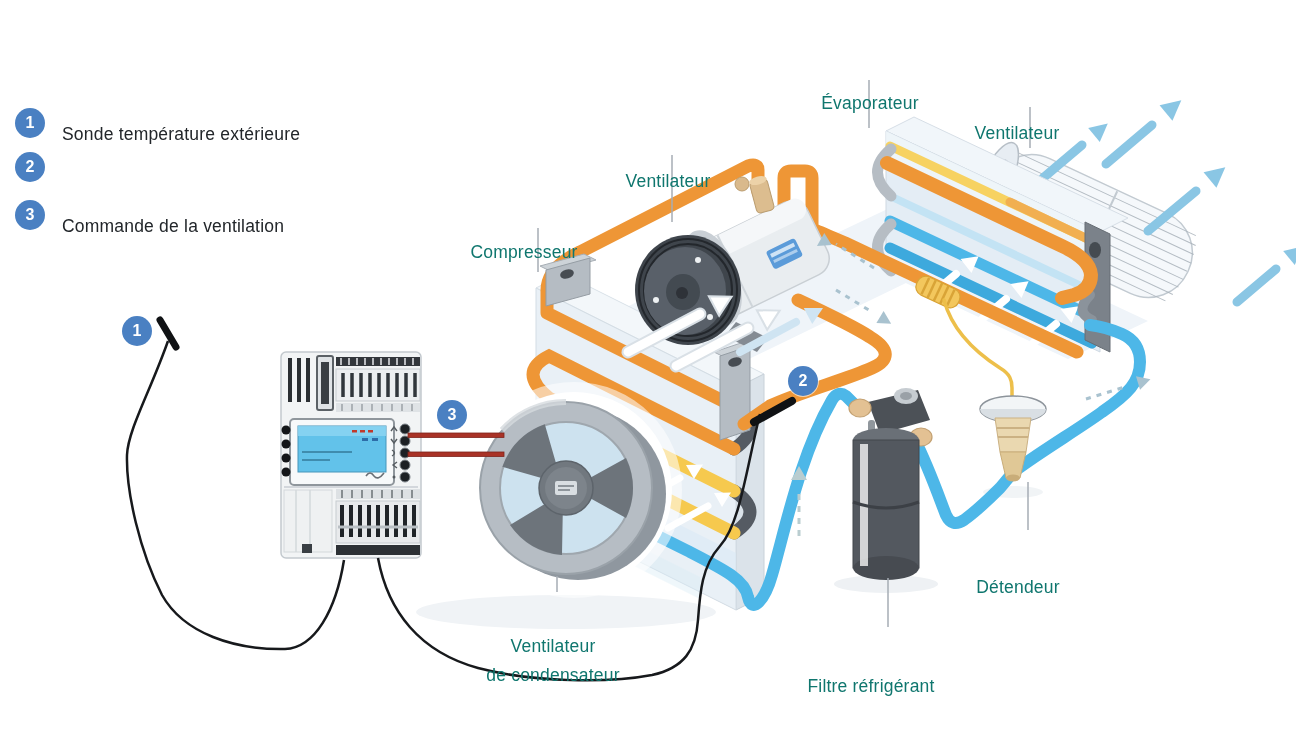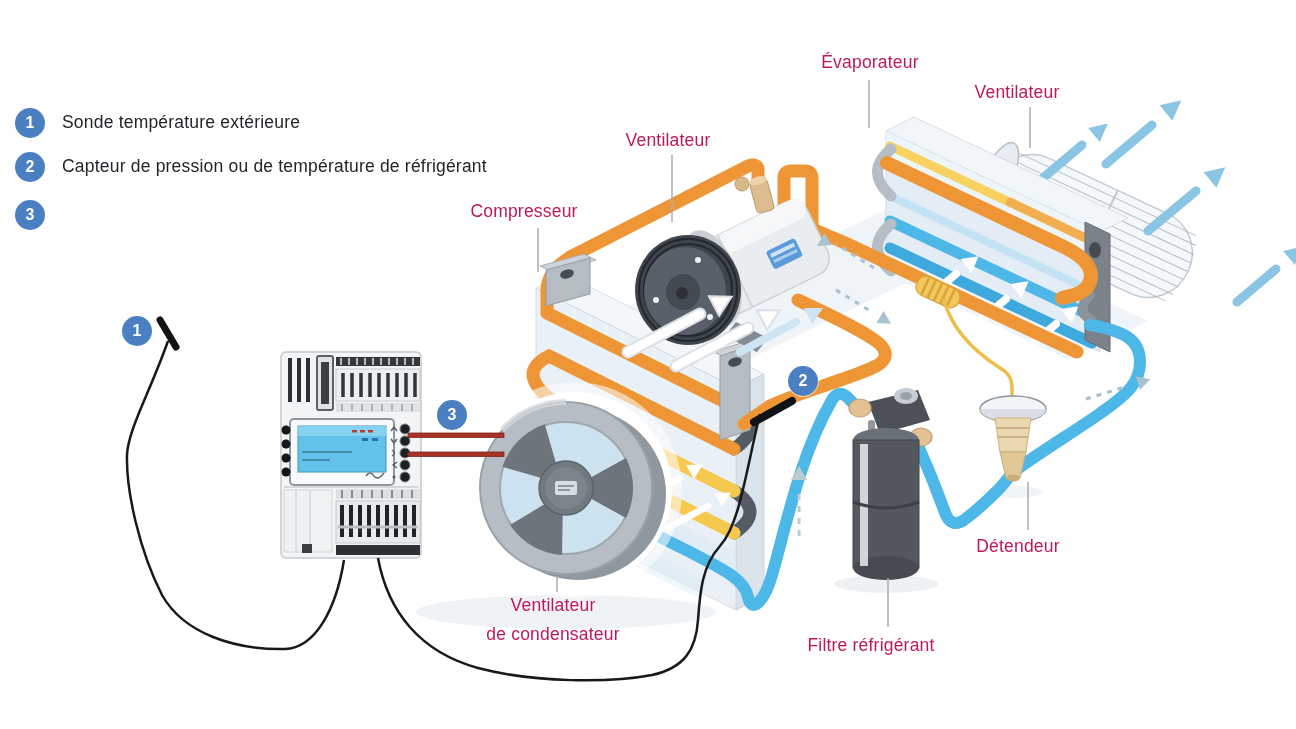--- a/index.html
+++ b/index.html
@@ -3,33 +3,33 @@
 <meta charset="utf-8">
 <style>
   html,body{margin:0;padding:0;background:#ffffff;}
   #stage{
     position:relative;width:1296px;height:729px;background:#ffffff;overflow:hidden;
     font-family:"Liberation Sans","DejaVu Sans",sans-serif;
   }
   #art{position:absolute;left:0;top:0;width:1296px;height:729px;}
   .label{
     position:absolute;transform:translate(-50%,-50%);
-    font-size:17.5px;color:#be185d;white-space:nowrap;letter-spacing:.2px;z-index:5;
+    font-size:17.5px;color:#0f766e;white-space:nowrap;letter-spacing:.2px;z-index:5;margin-top:41px;
   }
   .badge{
     position:absolute;transform:translate(-50%,-50%);
     width:30px;height:30px;border-radius:50%;
     background:#4a80c2;color:#ffffff;
     display:flex;align-items:center;justify-content:center;
     font-size:16px;font-weight:bold;z-index:6;
     box-shadow:0 0 0 1px rgba(255,255,255,.6);
   }
   .legend-label{
     position:absolute;left:62px;font-size:17.5px;color:#22262a;
-    white-space:nowrap;z-index:6;letter-spacing:.2px;
+    white-space:nowrap;z-index:6;letter-spacing:.2px;margin-top:12px;
   }
 </style>
 </head>
 <body>
 
 <div id="stage">
 
 <svg id="art" viewBox="0 0 1296 729">
 
   <g>
@@ -384,24 +384,24 @@
   </g>
 </svg>
 
 <div class="badge" style="left:30px;top:123px">
       <span>1</span>
     </div>
 <div class="legend-label" style="top:112px">Sonde température extérieure</div>
 <div class="badge" style="left:30px;top:167px">
       <span>2</span>
     </div>
-<div class="legend-label" style="top:156px">Capteur de pression ou de température de réfrigérant</div>
 <div class="badge" style="left:30px;top:215px">
       <span>3</span>
     </div>
+<div class="legend-label" style="top:204px">Commande de la ventilation</div>
 
 <div class="badge" style="left:137px;top:331px">
       <span>1</span>
     </div>
 <div class="badge" style="left:803px;top:381px">
       <span>2</span>
     </div>
 <div class="badge" style="left:452px;top:415px">
       <span>3</span>
     </div>

